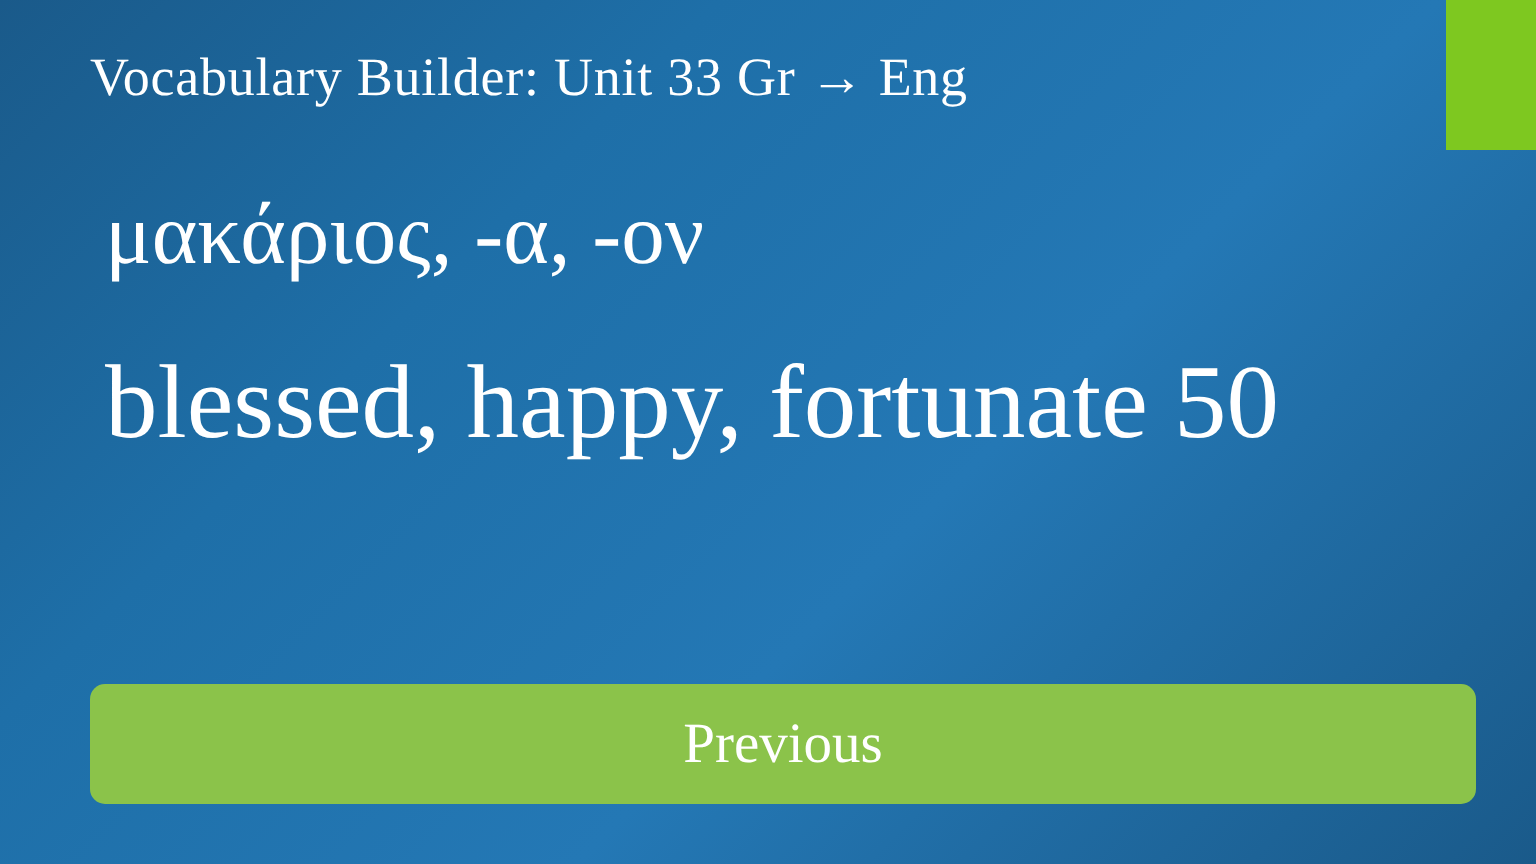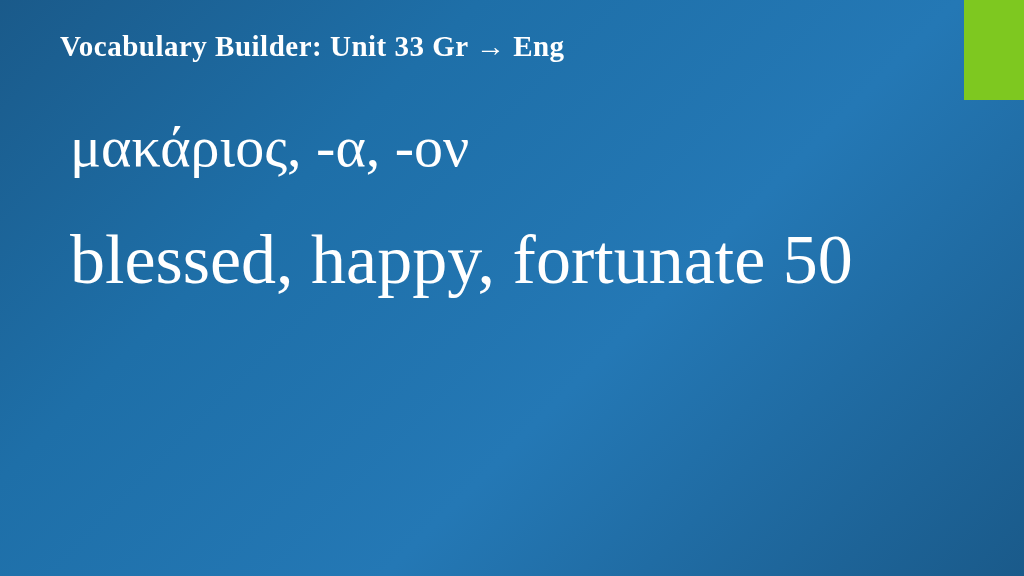--- a/index.html
+++ b/index.html
@@ -29,22 +29,22 @@
       position: absolute;
       top: 0;
       right: 0;
       width: 60px;
       height: 100px;
       background-color: #7ec820;
     }
 
     #header {
       color: white;
-      font-size: 29px;
-      font-weight: bold;
+      font-size: 36px;
+      font-weight: normal;
       margin-bottom: 30px;
       margin-top: 10px;
       letter-spacing: 0.5px;
     }
 
     #greek-word {
       color: white;
       font-size: 58px;
       font-weight: normal;
       margin-bottom: 40px;
@@ -91,15 +91,16 @@
 
   <div id="green-accent"></div>
 
   <div id="header">Vocabulary Builder:  Unit 33     Gr → Eng</div>
 
   <div id="greek-word">μακάριος,  -α,  -ον</div>
 
   <div id="english-meaning">blessed, happy, fortunate    50</div>
 
   <div id="buttons-row">
+    <button class="nav-button">Previous</button>
   </div>
 
 </div>
 
 </body></html>

